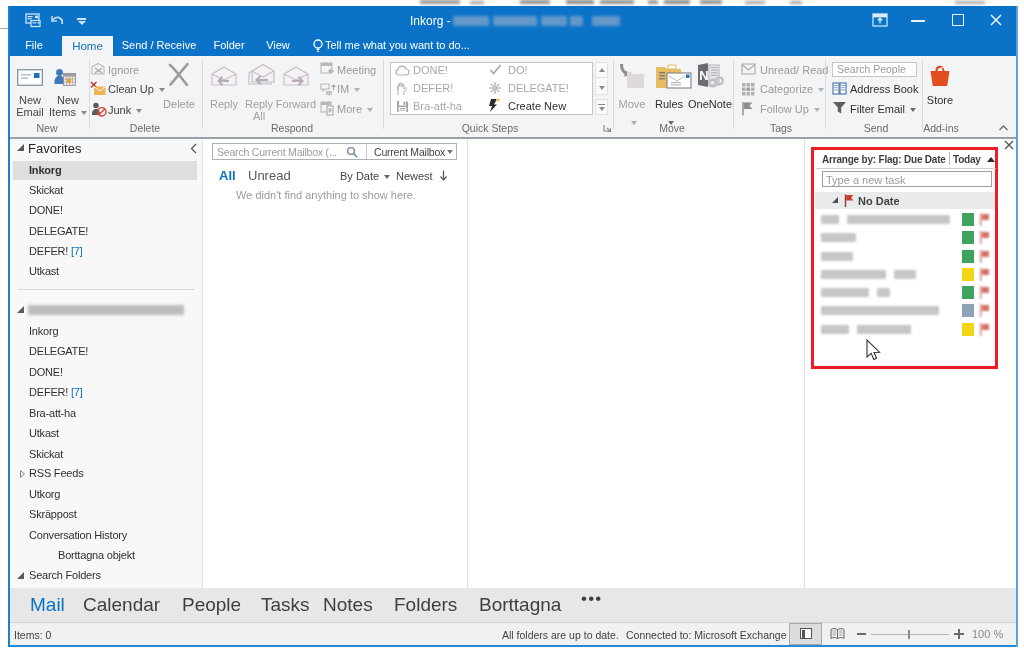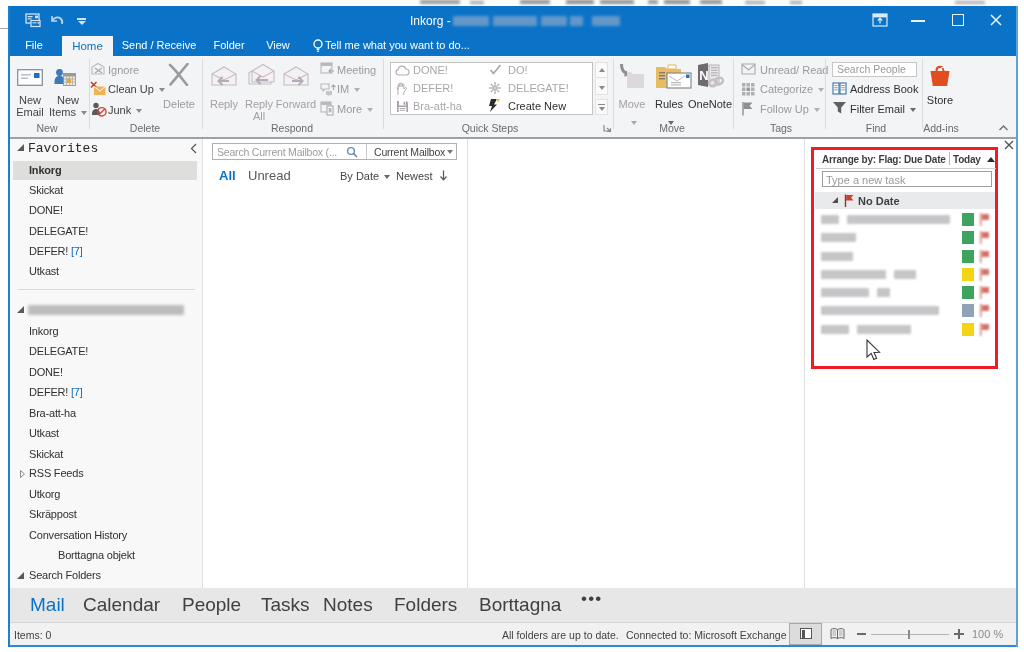--- a/index.html
+++ b/index.html
@@ -342,41 +342,41 @@
           <rect x="9.2" y="3" width="3.6" height="1"></rect>
             <rect x="9.2" y="5.2" width="3.6" height="1"></rect>
             <rect x="9.2" y="7.4" width="3.6" height="1"></rect>
         </g>
       </svg>
       <div class="srow" style="left:840px; top:27px; color:#2f2f2f;">Address Book</div>
       <svg class="abs" style="left:822px; top:45px;" width="15" height="14" viewBox="0 0 15 14">
         <path d="M1 1 L14 1 L9.2 6.5 L9.2 12.5 L5.8 10.5 L5.8 6.5 Z" fill="#606060"></path>
       </svg>
       <div class="srow" style="left:840px; top:47px; color:#2f2f2f;">Filter Email <span class="drop" style="border-top-color:#6a6a6a;"></span></div>
-      <div class="glabel" style="left:846px; width:40px;">Find</div>
+      <div class="glabel" style="left:846px; width:40px;">Send</div>
       <div class="gsep" style="left:912px;"></div>
 
       <svg class="abs" style="left:918px; top:7px;" width="24" height="24" viewBox="0 0 24 24">
         <path d="M2.5 8 L21.5 8 L19.2 23 L4.8 23 Z" fill="#e04e1f"></path>
         <path d="M8.5 8 C8.5 2.5 15.5 2.5 15.5 8" fill="none" stroke="#e04e1f" stroke-width="2.2"></path>
         <path d="M13 5 L16 4.2 L16.8 7" fill="none" stroke="#fff" stroke-width="1.1"></path>
       </svg>
       <div class="rbig" style="left:911px; top:38px; width:38px; color:#2f2f2f;">Store</div>
       <div class="glabel" style="left:911px; width:40px;">Add-ins</div>
 
       <svg class="abs" style="left:988px; top:68px;" width="11" height="8" viewBox="0 0 11 8">
         <path d="M1.5 6 L5.5 2 L9.5 6" fill="none" stroke="#6e6e6e" stroke-width="1.4"></path>
       </svg>
     </div>
     <div id="ribline"></div>
     <div id="content">
 
       <div class="abs" style="left:0; top:0; width:193px; height:449px; background:#f8f8f8; border-right:1px solid #e1e1e1;"></div>
       <div class="abs" style="left:7px; top:5px; width:0; height:0; border-left:7px solid transparent; border-bottom:7px solid #5a5a5a;"></div>
-      <div class="abs" style="left:18px; top:2px; font-size:13px; color:#262626;font-family:Liberation Mono, monospace;">Favorites</div>
+      <div class="abs" style="left:18px; top:2px; font-size:13px; color:#262626;">Favorites</div>
       <svg class="abs" style="left:180px; top:4px;" width="7" height="11" viewBox="0 0 7 11">
           <path d="M6 1 L1.5 5.5 L6 10" fill="none" stroke="#555" stroke-width="1.2"></path>
         </svg>
       <div class="abs" style="left:3px; top:22px; width:184px; height:19px; background:#dededd;"></div>
       <div class="fitem" style="top:25px; font-weight:bold;">Inkorg</div>
       <div class="fitem" style="top:45px;">Skickat</div>
       <div class="fitem" style="top:65px;">DONE!</div>
       <div class="fitem" style="top:86px;">DELEGATE!</div>
       <div class="fitem" style="top:106px;">DEFER! <span style="color:#0a6cc0;">[7]</span></div>
       <div class="fitem" style="top:126px;">Utkast</div>
@@ -411,20 +411,21 @@
       <div class="abs" style="left:356px; top:5px; width:1px; height:15px; background:#c9c9c9;"></div>
       <div class="abs" style="left:364px; top:7px; font-size:10.5px; color:#444; letter-spacing:-0.2px;">Current Mailbox</div>
       <div class="abs" style="left:437px; top:11px; width:0; height:0; border-left:3.5px solid transparent; border-right:3.5px solid transparent; border-top:4.5px solid #777;"></div>
       <div class="abs" style="left:209px; top:29px; font-size:13px; font-weight:bold; color:#0a72c6;">All</div>
       <div class="abs" style="left:238px; top:29px; font-size:13px; color:#585858;">Unread</div>
       <div class="abs" style="left:330px; top:31px; font-size:11px; color:#444;">By Date <span class="drop" style="border-top-color:#666;"></span></div>
       <div class="abs" style="left:386px; top:31px; font-size:11px; color:#444;">Newest</div>
       <svg class="abs" style="left:429px; top:31px;" width="9" height="11" viewBox="0 0 9 11">
         <path d="M4.5 0.5 L4.5 9 M1.5 6.5 L4.5 9.8 L7.5 6.5" fill="none" stroke="#555" stroke-width="1.2"></path>
       </svg>
+      <div class="abs" style="left:184px; top:50px; width:264px; text-align:center; font-size:11px; color:#9b9b9b;">We didn't find anything to show here.</div>
 
       <div class="abs" style="left:459px; top:0; width:336px; height:449px; background:#fff; border-right:1px solid #e1e1e1;"></div>
 
       <div class="abs" style="left:796px; top:0; width:209px; height:449px; background:#fff;"></div>
       <svg class="abs" style="left:994px; top:1px;" width="10" height="10" viewBox="0 0 10 10">
         <path d="M1 1 L9 9 M9 1 L1 9" stroke="#555" stroke-width="1.4"></path>
       </svg>
 
       <div class="abs" style="left:801px; top:8px; width:187px; height:222px; border:3px solid #ee1c24;"></div>
       <div class="abs" style="left:812px; top:15px; font-size:10px; font-weight:bold; color:#3d3d3d; letter-spacing:-0.2px;">Arrange by: Flag: Due Date</div>

